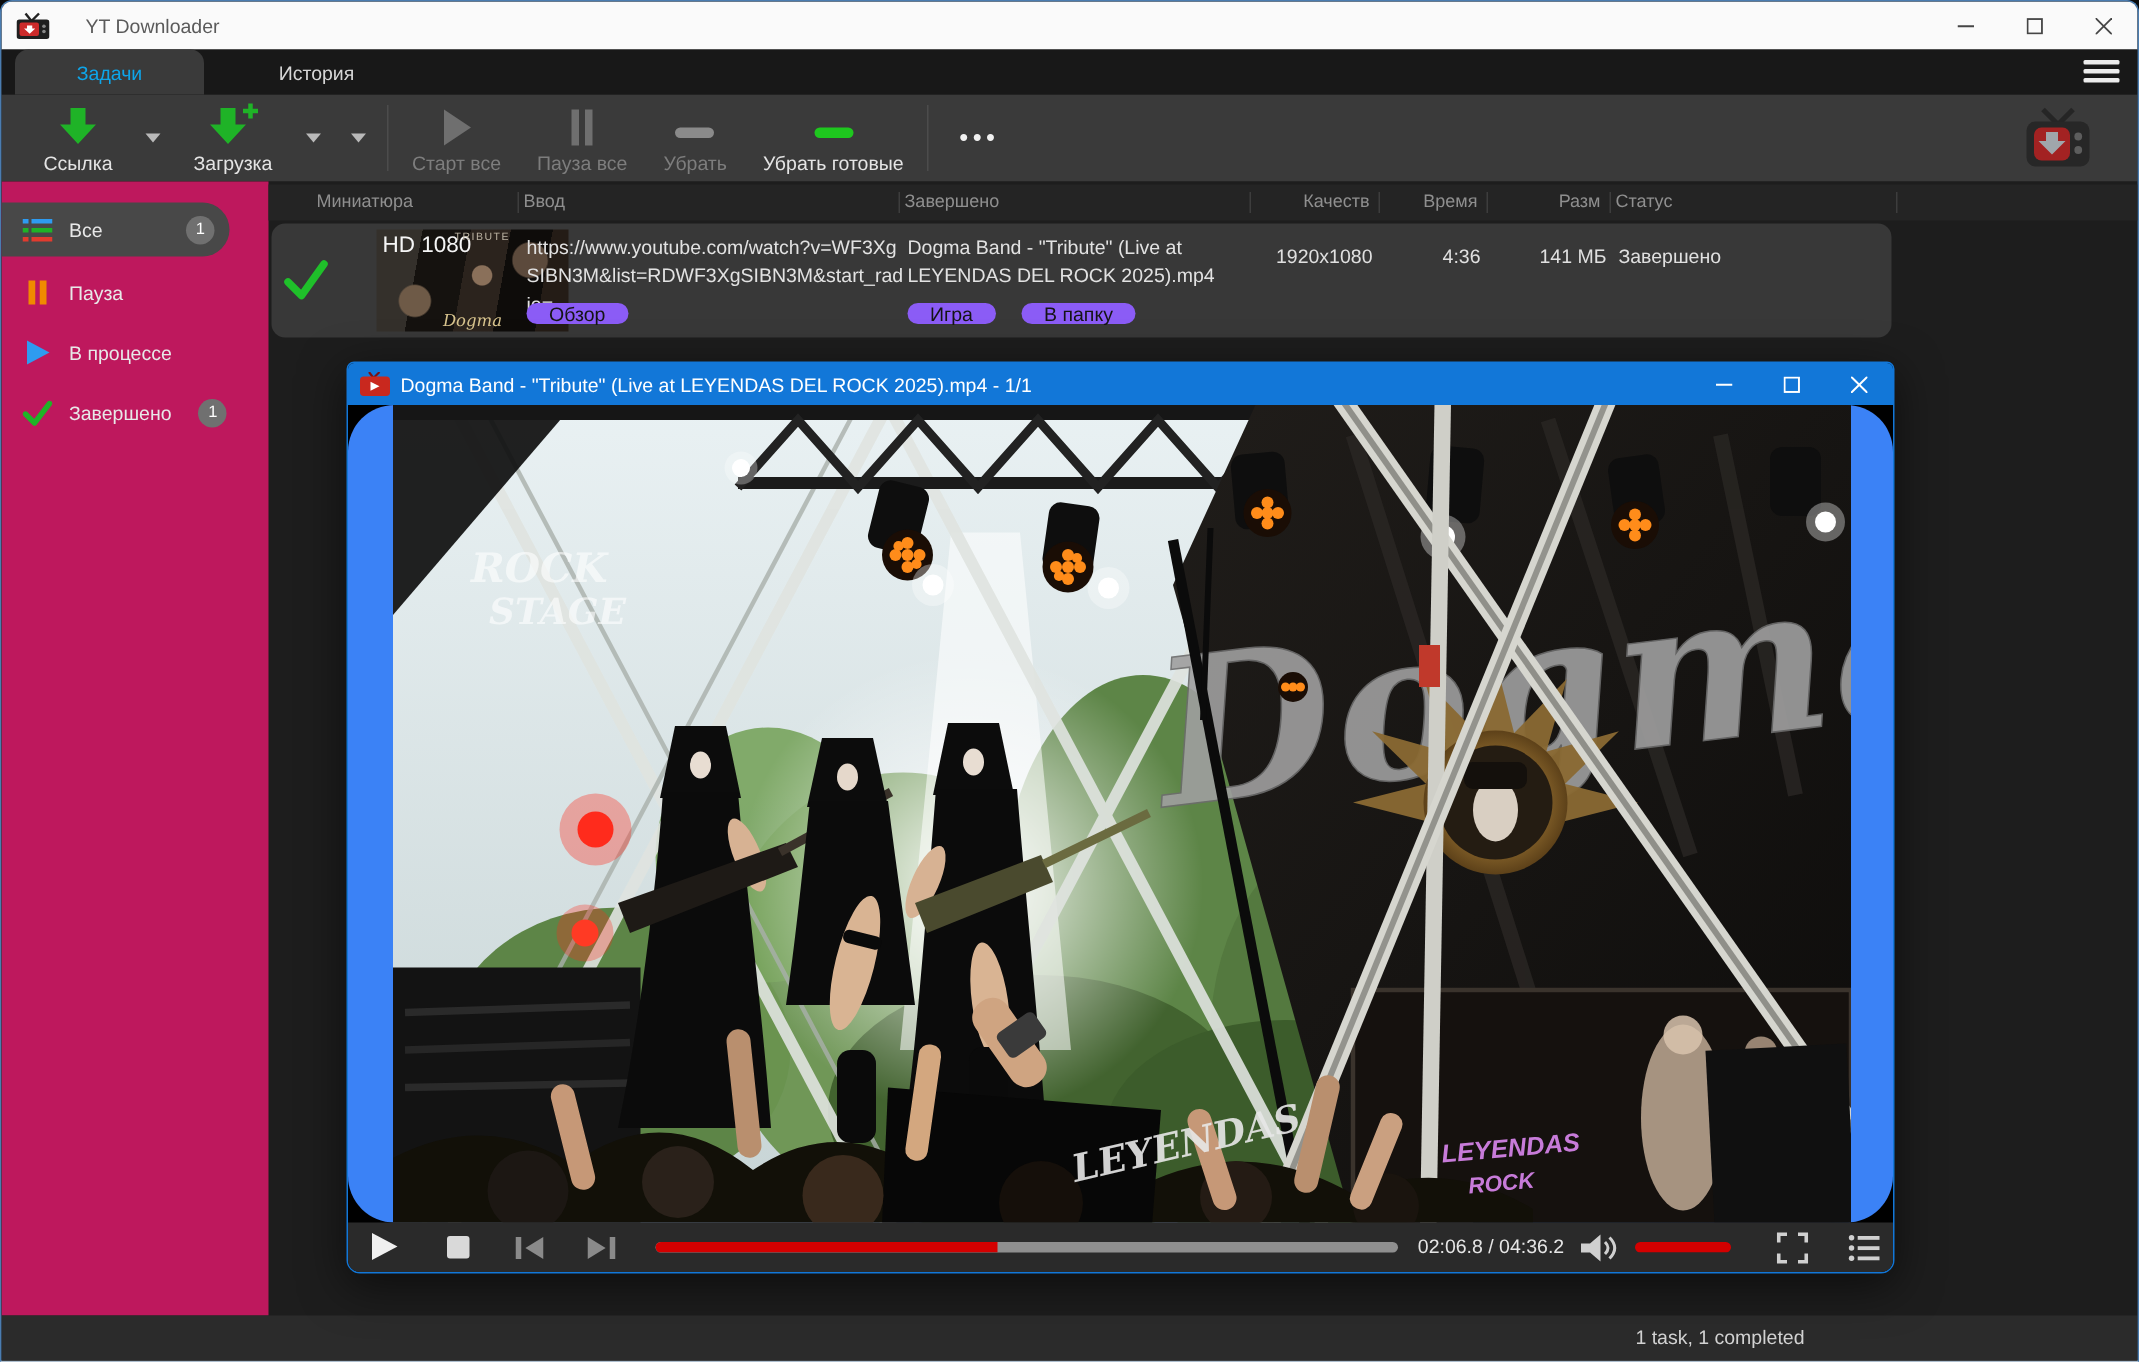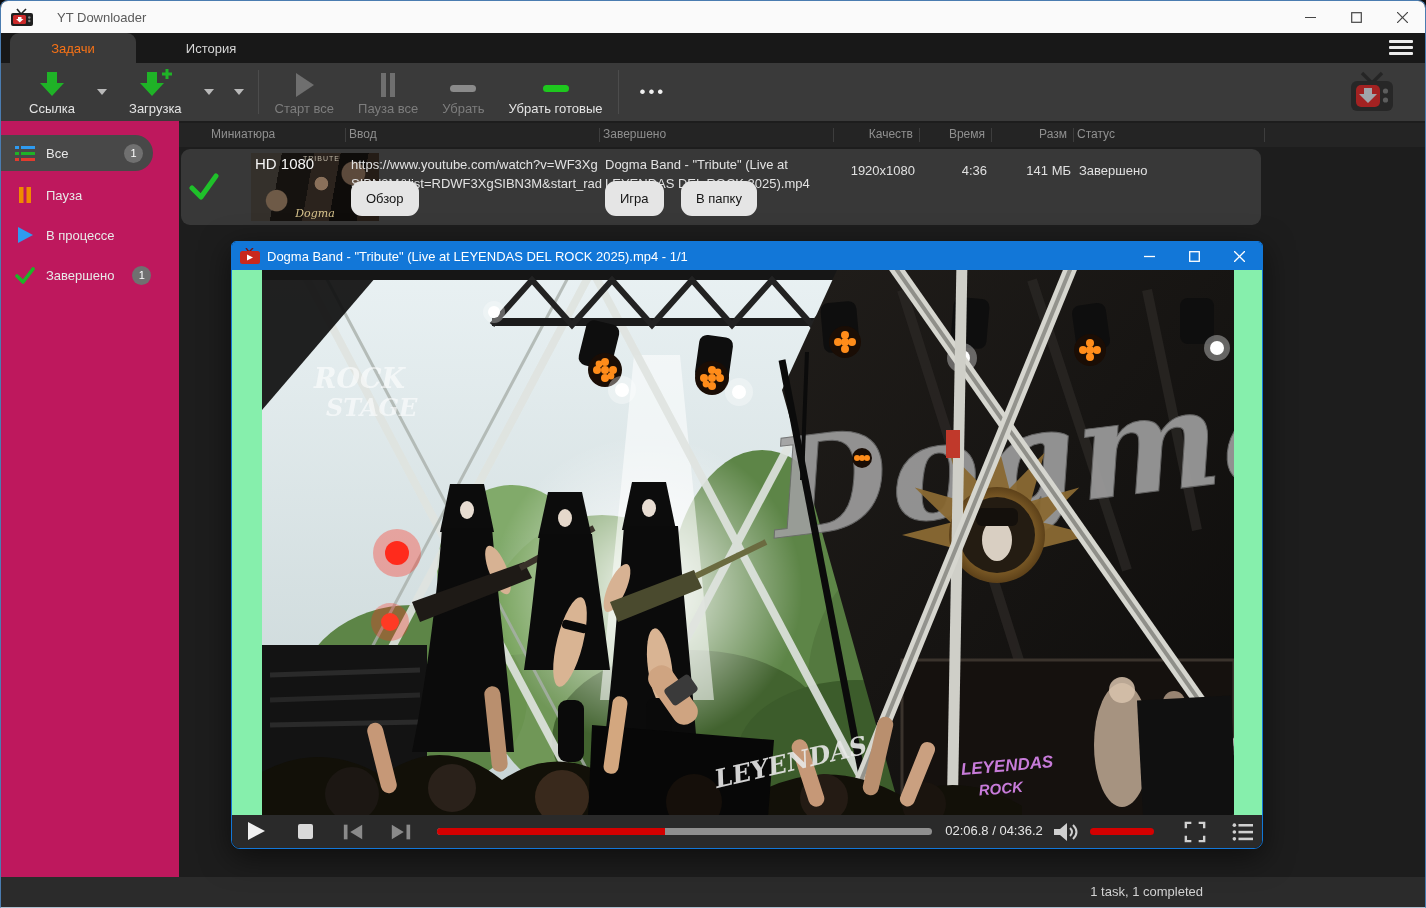--- a/index.html
+++ b/index.html
@@ -8,21 +8,21 @@
 
   
   .titlebar { height:32px; background:#fafafa; display:flex; align-items:center; padding-left:10px; }
   .titlebar .app-title { font-size:13px; color:#5a5a5a; margin-left:24px; }
   .win-controls { margin-left:auto; display:flex; height:100%; }
   .win-btn { width:46px; height:100%; display:flex; align-items:center; justify-content:center; }
 
   
   .tabbar { height:30px; background:#181818; display:flex; align-items:flex-end; position:relative; }
   .tab { height:30px; display:flex; align-items:center; justify-content:center; font-size:13px; color:#d6d6d6; }
-  .tab.active { background:#3a3a3a; border-radius:9px 9px 0 0; color:#f97316; width:126px; margin-left:9px; }
+  .tab.active { background:#3a3a3a; border-radius:9px 9px 0 0; color:#0ea5e9; width:126px; margin-left:9px; }
   .tab.plain { width:150px; }
   .menu-icon { position:absolute; right:12px; top:7px; width:24px; }
   .menu-icon div { height:3px; background:#ececec; margin-bottom:3px; border-radius:1px; }
 
   
   .toolbar { height:58px; background:#3a3a3a; display:flex; align-items:center; padding-left:16px; }
   .tool { display:flex; flex-direction:column; align-items:center; justify-content:center; height:100%; padding:0 12px; min-width:66px; }
   .tool .ic { height:30px; display:flex; align-items:flex-end; justify-content:center; }
   .tool .lbl { font-size:13px; color:#e4e4e4; margin-top:3px; white-space:nowrap; }
   .tool.disabled .lbl { color:#7d7d7d; }
@@ -56,35 +56,35 @@
       radial-gradient(circle at 20% 70%, #6e5a47 0 9%, transparent 10%),
       radial-gradient(circle at 55% 45%, #8a705a 0 8%, transparent 9%),
       radial-gradient(circle at 80% 30%, #5c4a3c 0 10%, transparent 11%),
       linear-gradient(100deg, #34302b 0 22%, #15120f 22% 45%, #2b231d 45% 64%, #0e0c0a 64% 84%, #241c16 84%); margin-left: 36px;
   }
   .thumb .hd { position:absolute; left:4px; top:2px; color:#f5f5f5; font-size:15px; }
   .thumb .trib { position:absolute; left:52px; top:2px; color:#bdb5a4; font-size:7px; letter-spacing:1px; }
   .thumb .dg { position:absolute; left:0; right:0; bottom:1px; text-align:center; color:#d8c48e; font-size:11px; font-style:italic; font-family:"DejaVu Serif", serif; }
   .cell-url { position:absolute; left:170px; top:7px; width:252px; font-size:13px; color:#e2e2e2; line-height:1.45; word-break:break-all; }
   .cell-dest { position:absolute; left:424px; top:7px; width:248px; font-size:13px; color:#e2e2e2; line-height:1.45; }
-  .pill { position:absolute; bottom:9px; height:35px; border-radius:11px; background:#e5e5e5; color:#141414; font-size:13px; display:flex; align-items:center; padding:0 15px; border:none; }
+  .pill { position:absolute; bottom:9px; height:14px; border-radius:11px; background:#8b5cf6; color:#141414; font-size:13px; display:flex; align-items:center; padding:0 15px; border:none; }
   .cell-val { position:absolute; top:14px; font-size:13px; color:#e0e0e0; white-space:nowrap; }
   .cell-val.r { text-align:right; }
 
   
   .statusbar { position:absolute; left:0; right:0; bottom:0; height:30px; background:#2b2b2b; }
   .status-text { position:absolute; right:222px; top:7px; font-size:13px; color:#d2d2d2; }
 
   
   .player { position:absolute; left:230px; top:240px; width:1032px; height:608px; border:1px solid #1277d8; border-radius:5px 5px 9px 9px; background:#000; box-shadow:0 8px 30px rgba(0,0,0,.55); }
   .p-titlebar { height:28px; background:#1277d8; border-radius:4px 4px 0 0; display:flex; align-items:center; padding-left:8px; }
   .p-title { color:#fff; font-size:13px; margin-left:7px; white-space:nowrap; }
   .p-controls { margin-left:auto; display:flex; }
   .p-btn { width:45px; height:28px; display:flex; align-items:center; justify-content:center; }
-  .video-area { position:absolute; top:28px; left:0; right:0; bottom:33px; background:#86efac; overflow:hidden; }
+  .video-area { position:absolute; top:28px; left:0; right:0; bottom:33px; background:#3b82f6; overflow:hidden;border-radius:31px; }
   .video-img { position:absolute; left:30px; top:0; width:972px; height:547px; }
   .p-bar { position:absolute; left:0; right:0; bottom:0; height:33px; background:#2a2a2a; border-radius:0 0 8px 8px; }
   .t-play { position:absolute; left:16px; top:7px; width:0; height:0; border-top:9px solid transparent; border-bottom:9px solid transparent; border-left:17px solid #f0f0f0; }
   .t-stop { position:absolute; left:66px; top:9px; width:15px; height:15px; background:#d9d9d9; border-radius:2px; }
   .t-ico { position:absolute; top:7px; }
   .progress { position:absolute; left:205px; top:13px; width:495px; height:7px; background:#8f8f8f; border-radius:4px; overflow:hidden; }
   .progress .fill { height:100%; background:#d40000; }
   .p-time { position:absolute; left:712px; top:8px; width:100px; font-size:13px; color:#e5e5e5; text-align:center; white-space:nowrap; }
   .volume { position:absolute; left:858px; top:13px; width:64px; height:7px; background:#5a5a5a; border-radius:4px; overflow:hidden; }
   .volume .fill { height:100%; background:#d40000; }

